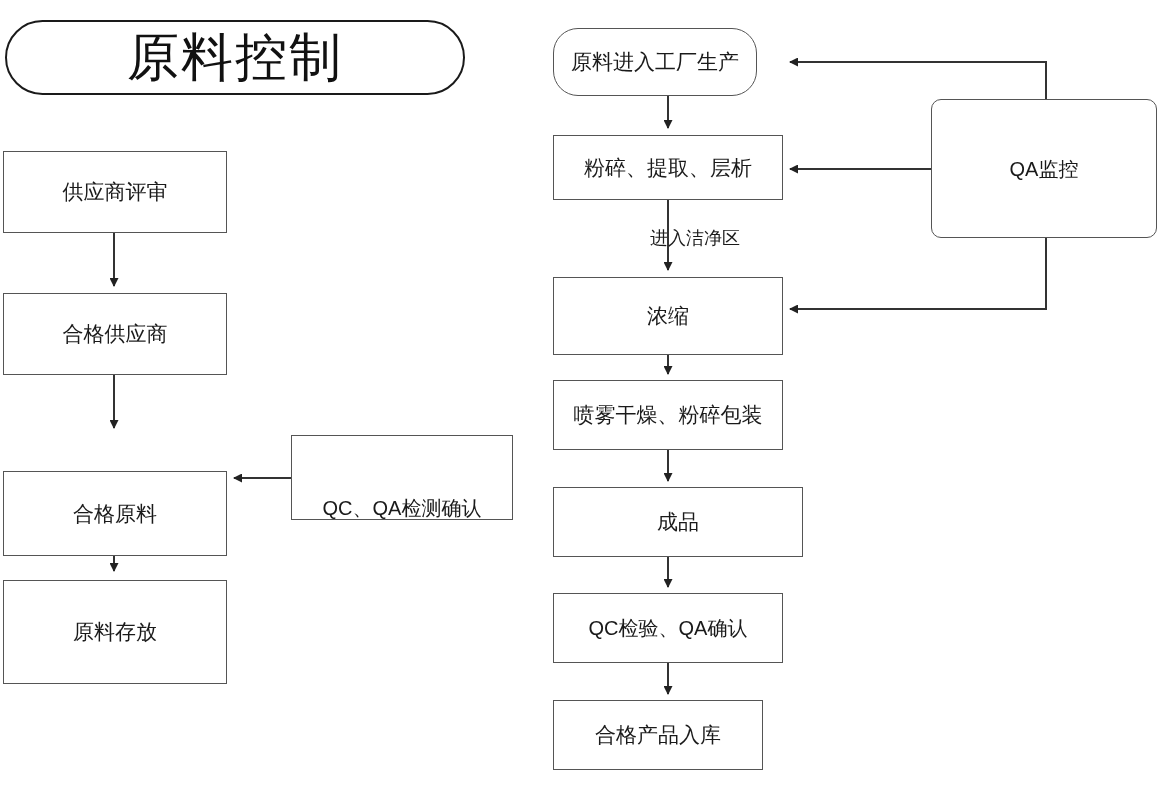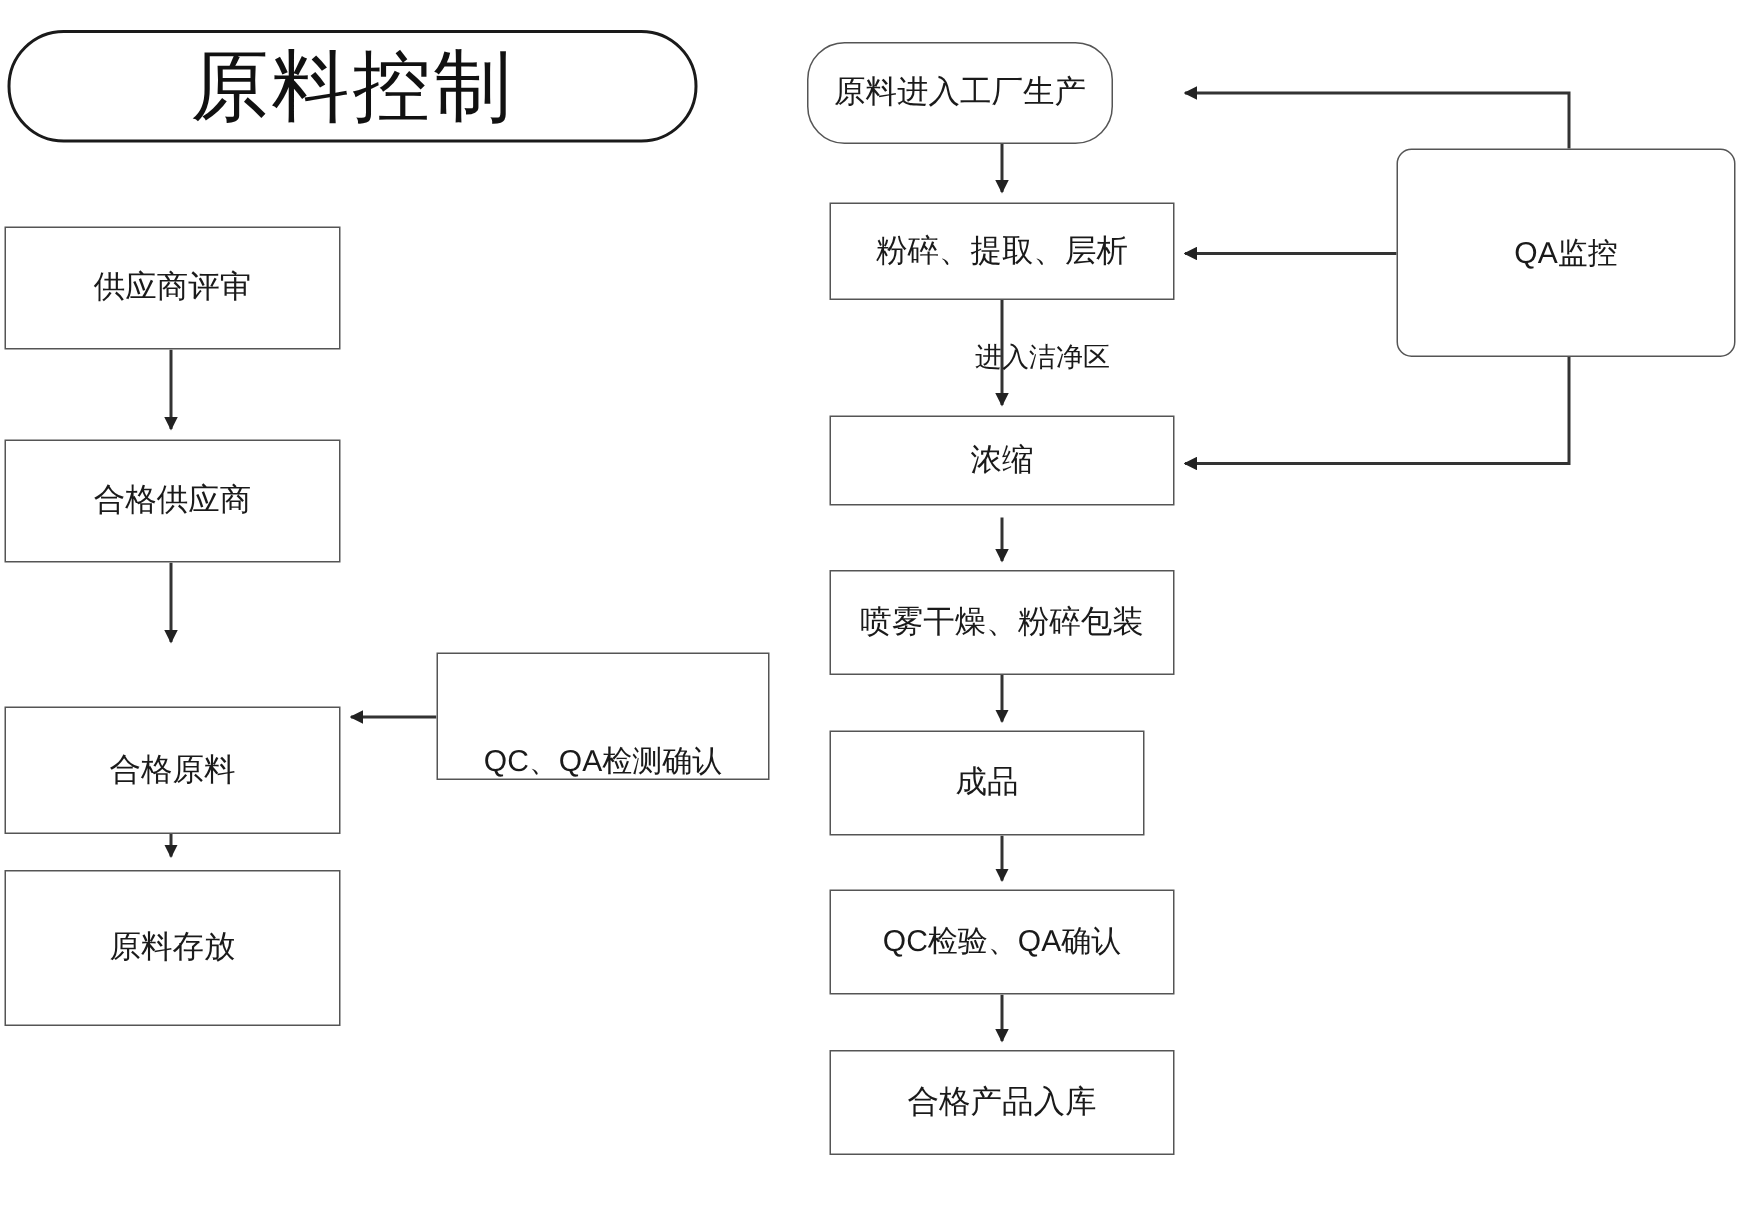--- a/index.html
+++ b/index.html
@@ -121,45 +121,45 @@
   </div>
 
   <div class="node" style="left:3px; top:580px; width:224px; height:104px;">
     <span class="node-label fs20">原料存放</span>
   </div>
 
   <div class="node" style="left:291px; top:435px; width:222px; height:85px;align-items:flex-end;">
     <span class="node-label fs19">QC、QA检测确认</span>
   </div>
 
-  <div class="node" style="left:538px; top:28px; width:204px; height:68px;border-radius:25px;">
+  <div class="node" style="left:553px; top:28px; width:204px; height:68px;border-radius:25px;">
     <span class="node-label fs20">原料进入工厂生产</span>
   </div>
 
   <div class="node" style="left:553px; top:135px; width:230px; height:65px;">
     <span class="node-label fs20">粉碎、提取、层析</span>
   </div>
 
-  <div class="node" style="left:553px; top:277px; width:230px; height:60px;">
+  <div class="node" style="left:553px; top:277px; width:230px; height:78px;">
     <span class="node-label fs20">浓缩</span>
   </div>
 
   <div class="node" style="left:553px; top:380px; width:230px; height:70px;">
     <span class="node-label fs20">喷雾干燥、粉碎包装</span>
   </div>
 
-  <div class="node" style="left:553px; top:487px; width:210px; height:70px;">
+  <div class="node" style="left:553px; top:487px; width:250px; height:70px;">
     <span class="node-label fs20">成品</span>
   </div>
 
   <div class="node" style="left:553px; top:593px; width:230px; height:70px;">
     <span class="node-label fs19">QC检验、QA确认</span>
   </div>
 
-  <div class="node" style="left:553px; top:700px; width:230px; height:70px;">
+  <div class="node" style="left:553px; top:700px; width:210px; height:70px;">
     <span class="node-label fs20">合格产品入库</span>
   </div>
 
   <div class="node" style="left:931px; top:99px; width:226px; height:139px;border-radius:10px;">
     <span class="node-label fs19">QA监控</span>
   </div>
 
   <div class="edge-label" style="left:650px; top:226px;">
     <span>进入洁净区</span>
   </div>

